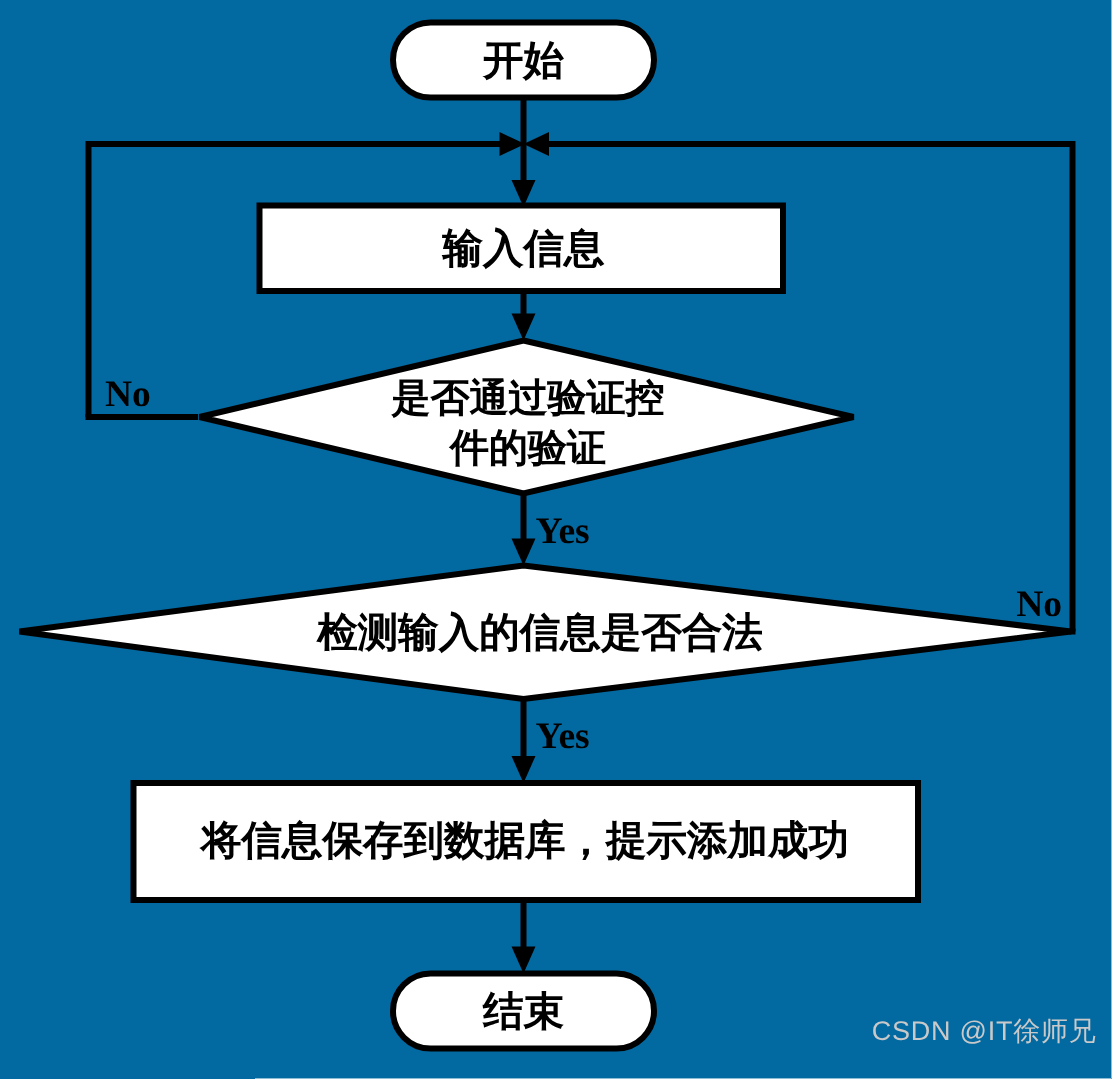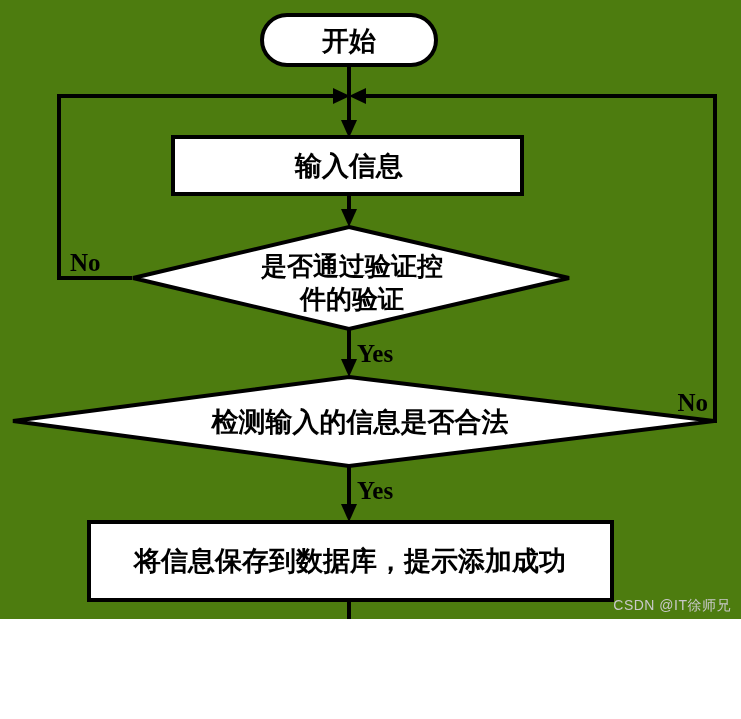--- a/index.html
+++ b/index.html
@@ -3,22 +3,22 @@
 <meta charset="utf-8">
 <style>
   html, body {
     margin: 0;
     padding: 0;
     background: #ffffff;
   }
   #canvas {
     position: relative;
     width: 741px;
-    height: 619px;
-    background: #4d7c0f;
+    height: 719px;
+    background: #0369a1;
     overflow: hidden;
     font-family: "Liberation Sans", sans-serif;
   }
   svg#flow {
     position: absolute;
     left: 0;
     top: 0;
     width: 741px;
     height: 719px;
   }
@@ -49,23 +49,23 @@
   .edge-label {
     font-family: "Liberation Serif", "DejaVu Serif", serif;
     font-weight: bold;
     font-size: 25px;
     fill: #000000;
     dominant-baseline: middle;
   }
   .watermark {
     position: absolute;
     right: 10px;
-    bottom: 4px;
+    bottom: 20px;
     font-family: "Liberation Sans", sans-serif;
-    font-size: 14px;
+    font-size: 18px;
     color: #c9c9c9;
     letter-spacing: 0.5px;
     white-space: nowrap;
   }
 </style>
 </head>
 <body>
 
 <div id="canvas">
 

